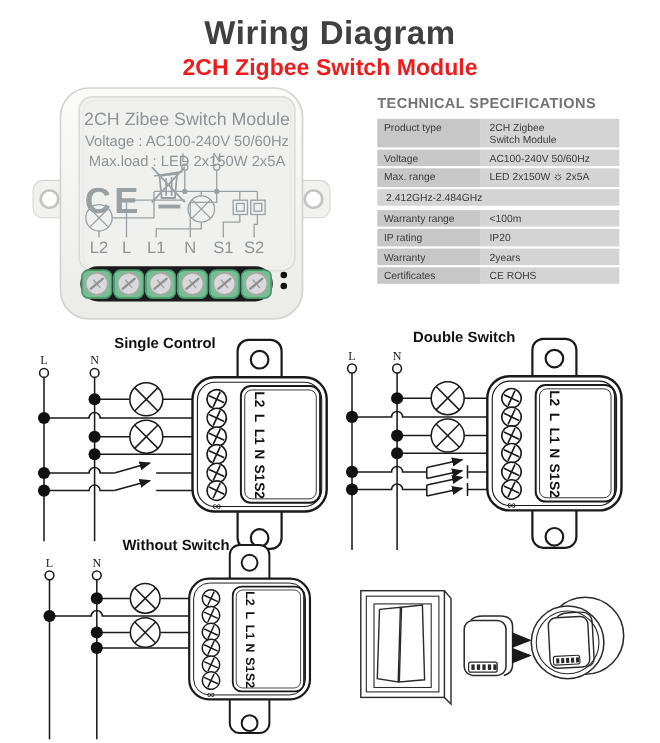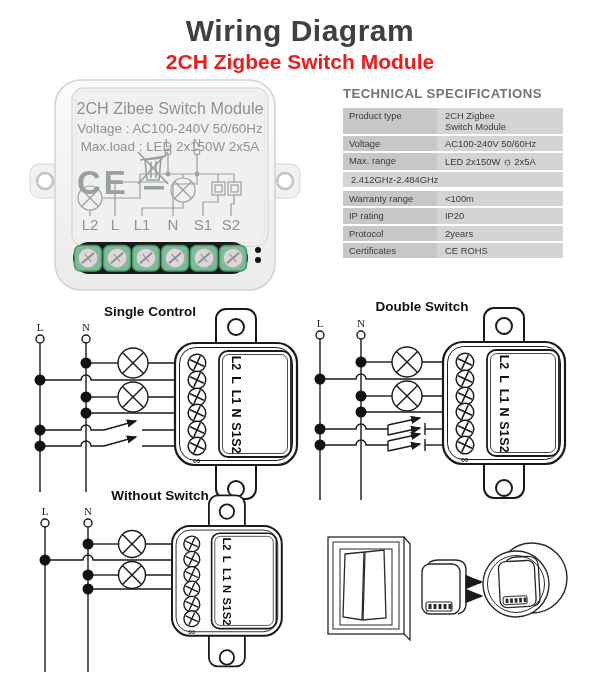--- a/index.html
+++ b/index.html
@@ -237,21 +237,21 @@
       </div>
       <div class="spec-row">
         <div class="spec-label">Warranty range</div>
         <div class="spec-value">&lt;100m</div>
       </div>
       <div class="spec-row">
         <div class="spec-label">IP rating</div>
         <div class="spec-value">IP20</div>
       </div>
       <div class="spec-row">
-        <div class="spec-label">Protocol</div>
+        <div class="spec-label">Warranty</div>
         <div class="spec-value">2years</div>
       </div>
       <div class="spec-row">
         <div class="spec-label">Certificates</div>
         <div class="spec-value">CE ROHS</div>
       </div>
     </div>
 
   <svg class="abs" style="left:0;top:300px" width="310" height="200" viewBox="0 0 310 200">
     <text x="150" y="16" font-size="13.5" font-weight="600" fill="#111" text-anchor="middle">Single Control</text>

